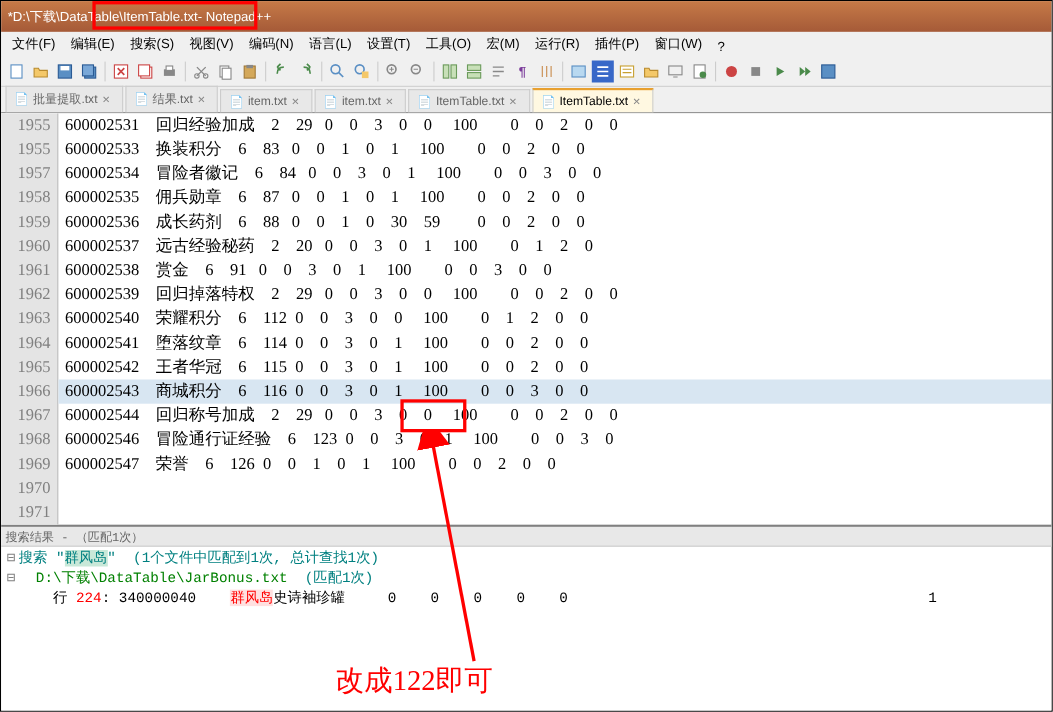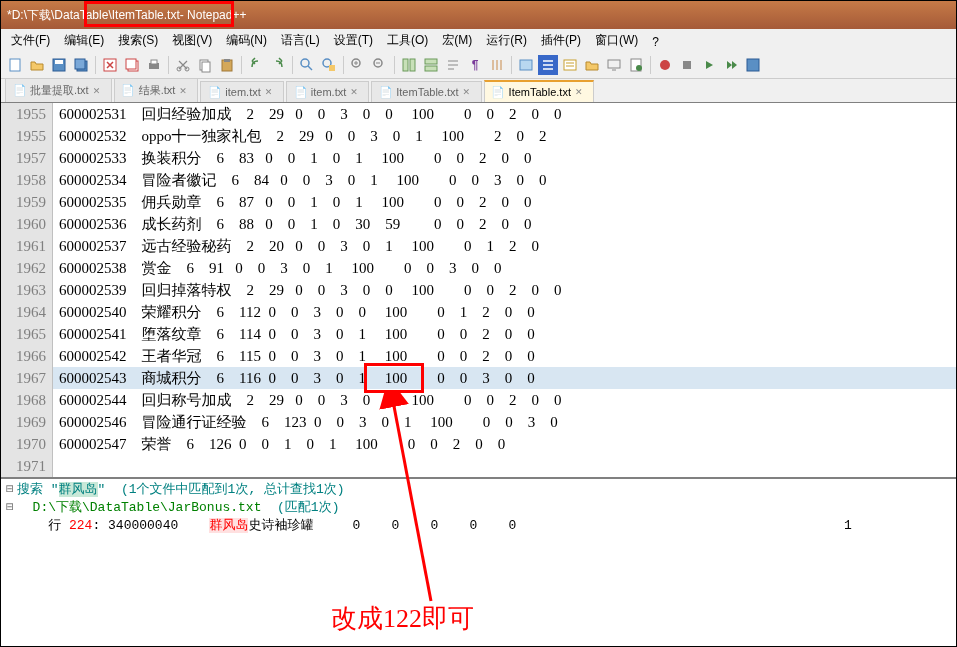--- a/index.html
+++ b/index.html
@@ -294,21 +294,20 @@
     <div>1965</div>
     <div>1966</div>
     <div>1967</div>
     <div>1968</div>
     <div>1969</div>
     <div>1970</div>
     <div>1971</div>
   </div>
   <div class="content">
     <div class="row">600002531    回归经验加成    2    29   0    0    3    0    0     100        0    0    2    0    0</div>
-    <div class="row">600002532    oppo十一独家礼包    2    29   0    0    3    0    1     100        2    0    2</div>
     <div class="row">600002533    换装积分    6    83   0    0    1    0    1     100        0    0    2    0    0</div>
     <div class="row">600002534    冒险者徽记    6    84   0    0    3    0    1     100        0    0    3    0    0</div>
     <div class="row">600002535    佣兵勋章    6    87   0    0    1    0    1     100        0    0    2    0    0</div>
     <div class="row">600002536    成长药剂    6    88   0    0    1    0    30    59         0    0    2    0    0</div>
     <div class="row">600002537    远古经验秘药    2    20   0    0    3    0    1     100        0    1    2    0</div>
     <div class="row">600002538    赏金    6    91   0    0    3    0    1     100        0    0    3    0    0</div>
     <div class="row">600002539    回归掉落特权    2    29   0    0    3    0    0     100        0    0    2    0    0</div>
     <div class="row">600002540    荣耀积分    6    112  0    0    3    0    0     100        0    1    2    0    0</div>
     <div class="row">600002541    堕落纹章    6    114  0    0    3    0    1     100        0    0    2    0    0</div>
     <div class="row">600002542    王者华冠    6    115  0    0    3    0    1     100        0    0    2    0    0</div>
@@ -323,21 +322,22 @@
 
 <svg class="arrow-svg" style="left:370px; top:390px;" width="80" height="220">
   <defs>
       <marker id="ah" markerWidth="10" markerHeight="10" refX="2" refY="5" orient="auto">
         <path d="M0 0 L10 5 L0 10 Z" fill="#ff0000"></path>
       </marker>
     </defs>
   <line x1="60" y1="210" x2="22" y2="10" stroke="#ff0000" stroke-width="3" marker-end="url(#ah)"></line>
 </svg>
 
-<div class="annotation-text" style="left:330px; top:600px;">改成122即可</div>
+<div class="annotation-text" style="left:304px; top:600px;">改成122即可</div>
 
 <div class="search-panel">
+  <div class="search-header">搜索结果 - （匹配1次）</div>
   <div class="search-body">
     <div class="line"><span class="fold-col">⊟</span><span class="sb-teal">搜索 "</span><span class="sb-teal" style="background:#c8e8d8;">群风岛</span><span class="sb-teal">"  (1个文件中匹配到1次, 总计查找1次)</span></div>
     <div class="line"><span class="fold-col">⊟</span><span class="sb-green">  D:\下载\DataTable\JarBonus.txt</span><span class="sb-teal">  (匹配1次)</span></div>
     <div class="line"><span class="fold-col"> </span><span class="sb-black">    行 </span><span class="sb-red">224</span><span class="sb-black">: 340000040    </span><span class="sb-red" style="background:#ffe0e0;">群风岛</span><span class="sb-black">史诗袖珍罐     0    0    0    0    0                                          1                open_jar</span></div>
   </div>
 </div>
 
 </body></html>

